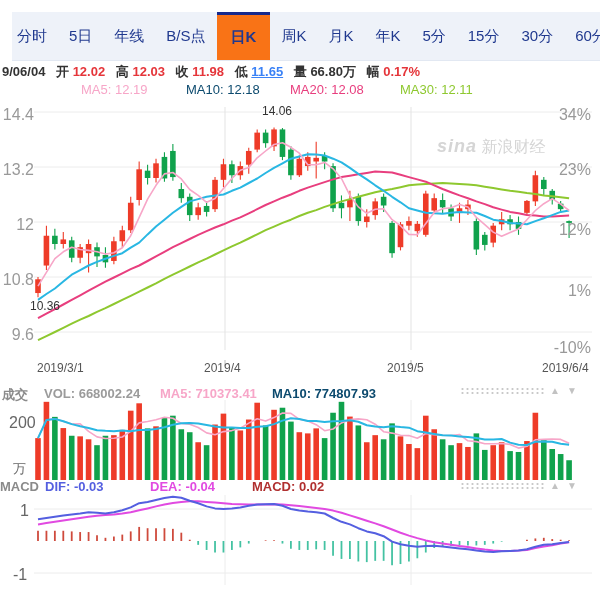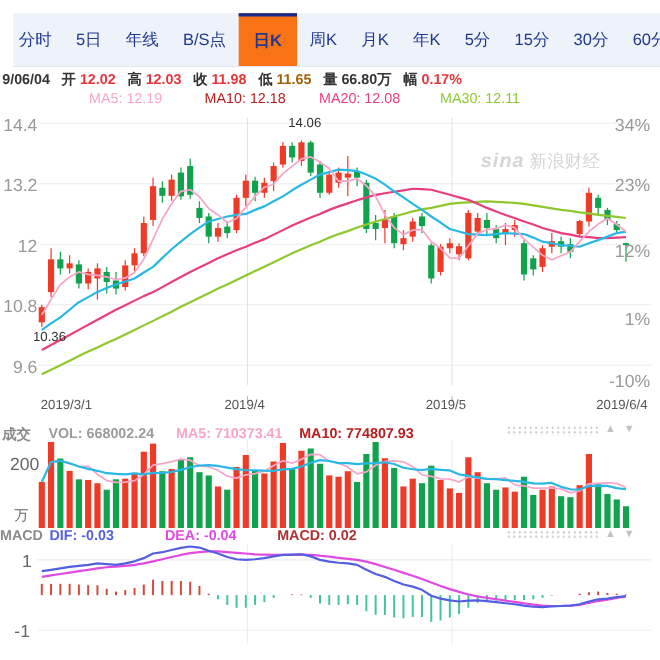--- a/index.html
+++ b/index.html
@@ -6,34 +6,34 @@
   body{width:600px;height:600px;background:#fff;font-family:"Liberation Sans","DejaVu Sans",sans-serif;position:relative;overflow:hidden;}
   
   .tabbar{position:absolute;top:12px;left:12px;width:600px;height:48px;background:#eef2f9;border-bottom:1px solid #e2e8f2;display:flex;align-items:center;}
   .tabs{display:flex;align-items:stretch;height:100%;margin-left:-6px;flex:1;}
   .tab{display:flex;align-items:center;padding:0 11px;font-size:15px;color:#20398f;cursor:pointer;white-space:nowrap;}
   .tab.active{background:#f97316;border-top:3px solid #16298c;font-weight:bold;padding:0 14px;}
   
   .readout{position:absolute;top:63px;left:2px;width:596px;font-size:13px;font-weight:bold;color:#333;white-space:nowrap;}
   .readout .lbl{color:#333;margin-left:7px;}
   .readout .lbl:first-child{margin-left:0;}
-  .v-red{color:#e5353a;} .v-green{color:#a16207;} .v-dark{color:#333;}
+  .v-red{color:#e5353a;} .v-green{color:#3b82f6;text-decoration:underline;} .v-dark{color:#333;}
   .marow{position:absolute;top:82px;left:0;width:600px;height:16px;font-size:13px;white-space:nowrap;}
   .marow span{position:absolute;top:0;margin-left:48px;}
   
   #chart{position:absolute;top:100px;left:0;}
   .axlbl{position:absolute;font-size:16px;color:#999;}
   .axlbl.rt{text-align:right;}
   .datelbl{position:absolute;top:361px;font-size:12px;color:#555;}
   .ann{position:absolute;font-size:12px;color:#333;}
   .watermark{position:absolute;top:136px;left:437px;font-size:16px;color:#d5d5d5;white-space:nowrap;}
   .watermark .sina{font-style:italic;font-weight:bold;font-size:18px;letter-spacing:1px;}
   .paneheader{position:absolute;width:508px;height:15px;font-size:13px;font-weight:bold;white-space:nowrap;}
   .paneheader span{position:absolute;top:0;}
-  .c-gray{color:#8a8a8a;} .c-gray2{color:#9b9b9b;} .c-pink{color:#f7a6c8;} .c-cyan{color:#b91c1c;}
+  .c-gray{color:#8a8a8a;} .c-gray2{color:#9b9b9b;} .c-pink{color:#f7a6c8;} .c-cyan{color:#0c4a6e;}
   .c-dpink{color:#e83e7e;} .c-ygreen{color:#8ec82f;} .c-blue{color:#545fe0;} .c-magenta{color:#e14ae1;} .c-dred{color:#b03030;}
   .dots{position:absolute;left:460px;width:86px;height:9px;background-image:radial-gradient(#c9c9c9 1px,transparent 1.3px);background-size:5px 4px;cursor:pointer;}
   .arrow{position:absolute;font-size:10px;color:#c2c2c2;cursor:pointer;line-height:1;}
 </style>
 </head>
 <body>
 
 <div class="tabbar">
   <div class="tabs">
     <div class="tab">分时</div>

